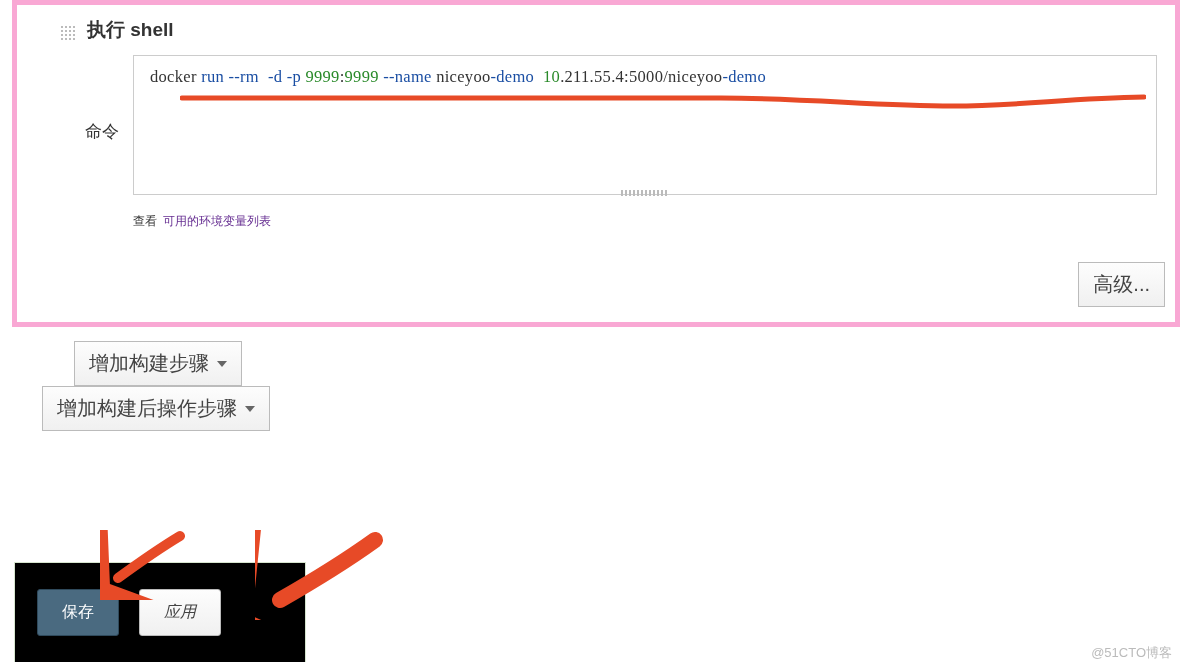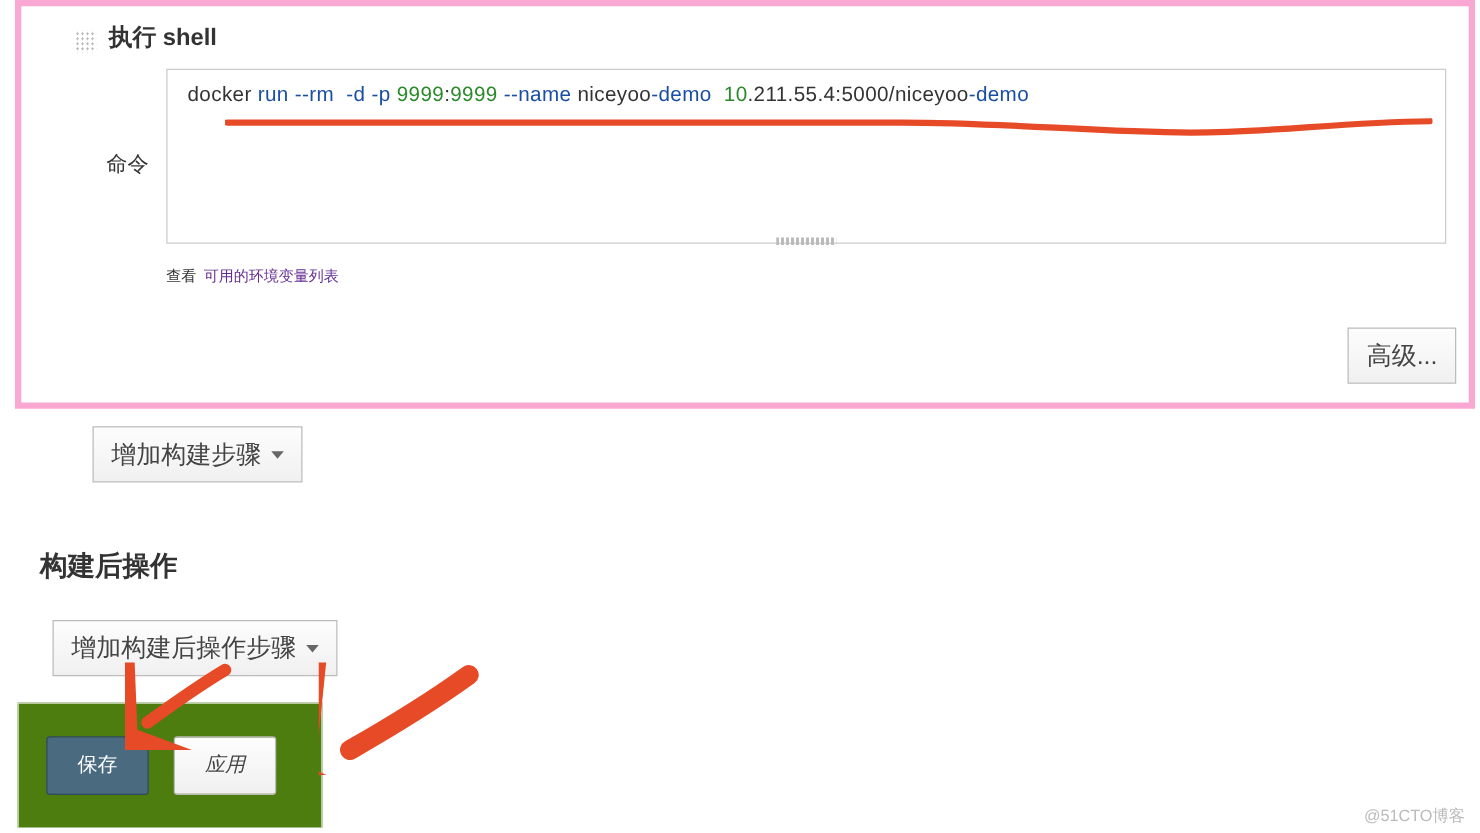--- a/index.html
+++ b/index.html
@@ -80,21 +80,21 @@
       width: 48px;
       padding-top: 12px;
       flex-shrink: 0;
     }
     .cmd-box {
       flex: 1;
       border: 1px solid #ccc;
       background: #fff;
       min-height: 140px;
       position: relative;
-      font-family: Liberation Sans, sans-serif;
+      font-family: Liberation Serif, serif;
       font-size: 16.5px;
     }
     .cmd-code {
       padding: 11px 16px;
       white-space: pre;
       letter-spacing: 0.3px;
       position: relative;
       z-index: 2;
     }
     .tok-kw { color: #1a4ea3; }
@@ -172,24 +172,24 @@
       color: #333;
       margin: 52px 0 28px 20px;
     }
     .add-post {
       margin: 0 0 0 30px;
     }
     .actions-bar {
       position: absolute;
       left: 14px;
       bottom: 4px;
-      width: 244px;
+      width: 292px;
       border: 1px solid #d7e5cf;
       border-bottom: none;
-      background: #4d7c0f;
+      background: #000000;
       padding: 26px 22px;
       display: flex;
       gap: 20px;
     }
     .btn-save {
       background: #4a6a80;
       color: #fff;
       border: 1px solid #2f4a5c;
       padding: 12px 24px;
       font-size: 16px;
@@ -260,21 +260,20 @@
     </div>
   </div>
 
   <div class="add-step">
     <div class="btn">
       <span>增加构建步骤</span>
       <span class="caret"></span>
     </div>
   </div>
 
-  <div class="section-title">构建后操作</div>
 
   <div class="add-post">
     <div class="btn">
       <span>增加构建后操作步骤</span>
       <span class="caret"></span>
     </div>
   </div>
 
 </div>
 

